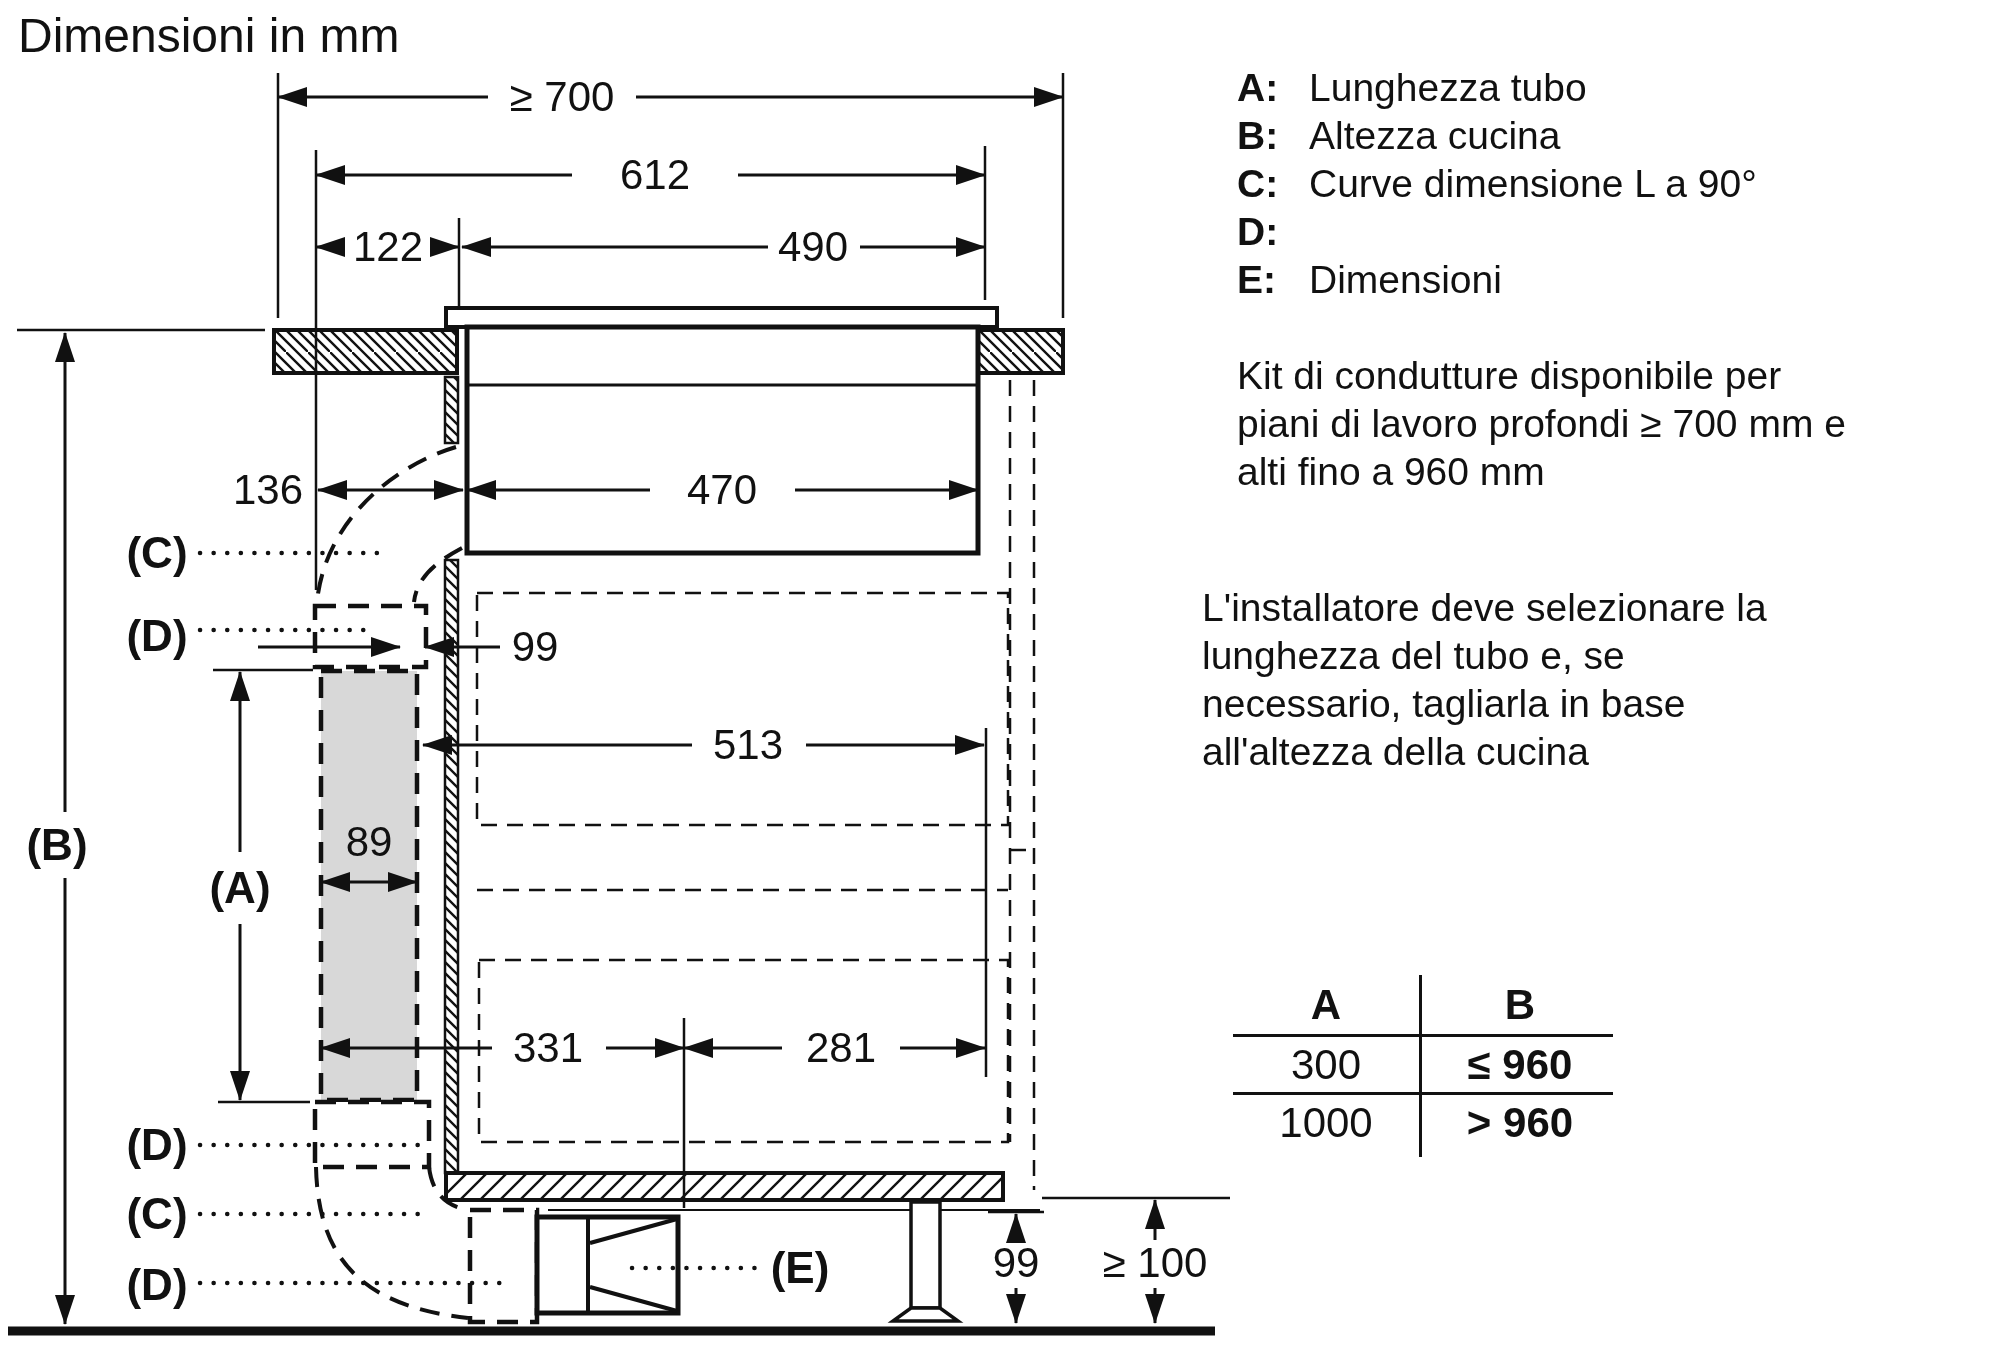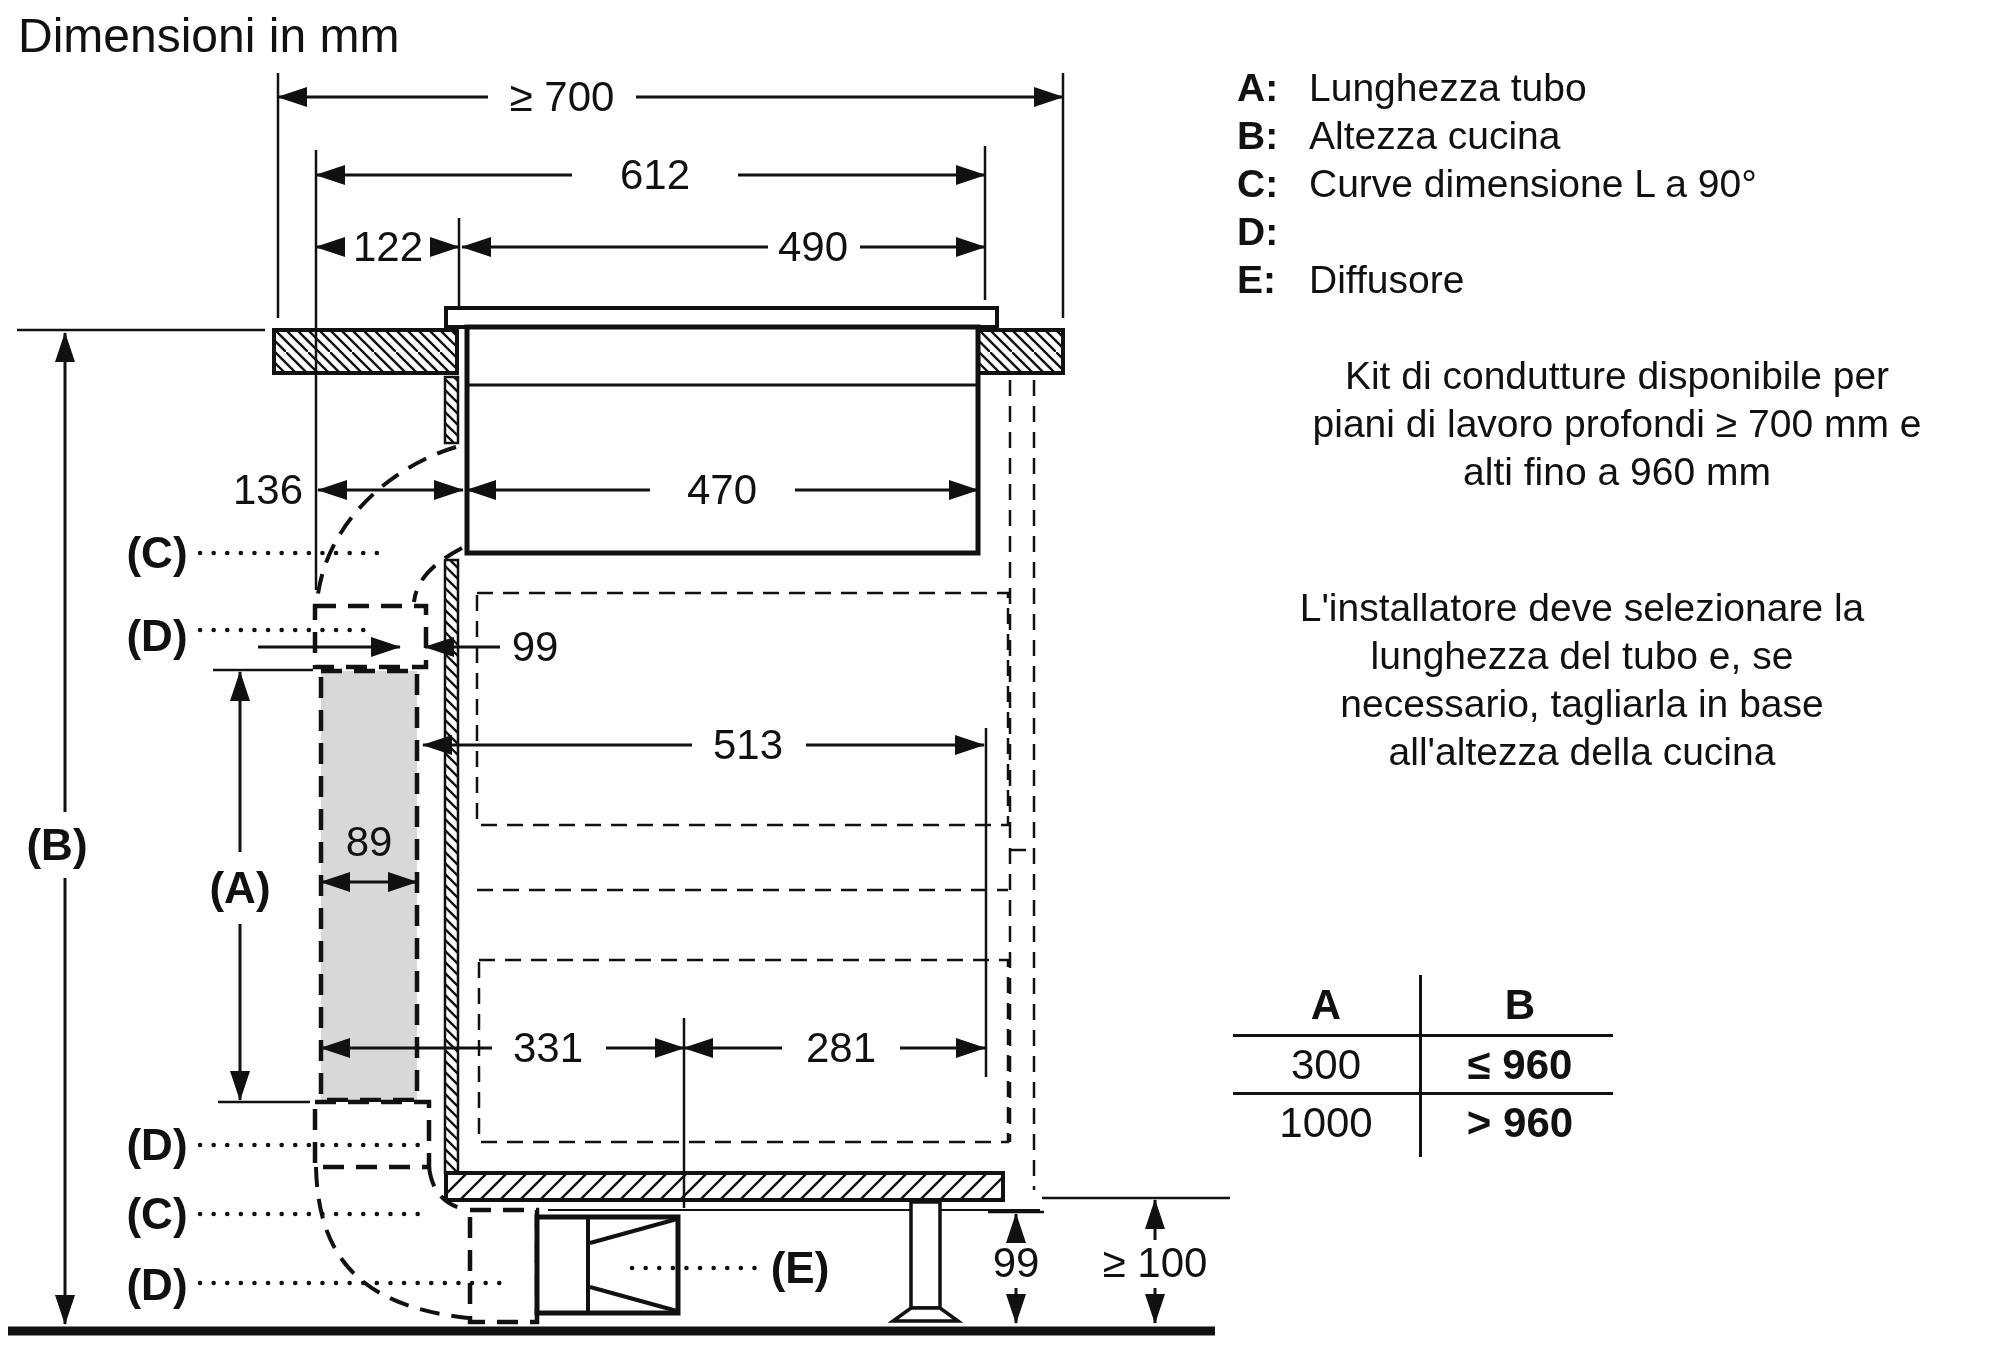--- a/index.html
+++ b/index.html
@@ -1,20 +1,20 @@
 <!DOCTYPE html>
 <html><head>
 <meta charset="utf-8">
 <style>
   html,body{margin:0;padding:0;background:#fff;}
   .stage{position:relative;width:2000px;height:1359px;background:#fff;overflow:hidden;
          font-family:"Liberation Sans",sans-serif;color:#111;}
   .title{position:absolute;left:18px;top:8px;font-size:48px;letter-spacing:0;}
   svg{position:absolute;left:0;top:0;}
-  .textcol{position:absolute;font-size:39px;line-height:48px;white-space:pre-line;text-align:center;}
+  .textcol{position:absolute;font-size:39px;line-height:48px;white-space:pre-line;}
   .legend{position:absolute;left:1237px;top:64px;font-size:39px;line-height:48px;}
   .legend-row{display:flex;}
   .legend-key{font-weight:bold;min-width:62px;margin-right:10px;}
   .note1{left:1237px;top:352px;width:760px;}
   .note2{left:1202px;top:584px;width:760px;}
   .abtable{position:absolute;left:1233px;top:975px;width:380px;height:182px;font-size:42px;}
   .abtable .vline{position:absolute;left:186px;top:0;width:3px;height:182px;background:#111;}
   .abtable .hline{position:absolute;left:0;width:380px;height:3px;background:#111;}
   .abtable .cell{position:absolute;width:186px;text-align:center;}
   .abtable .colB{left:194px;font-weight:bold;}
@@ -186,21 +186,21 @@
     </div>
     <div class="legend-row">
       <span class="legend-key">C:</span>
       <span>Curve dimensione L a 90°</span>
     </div>
     <div class="legend-row">
       <span class="legend-key">D:</span>
     </div>
     <div class="legend-row">
       <span class="legend-key">E:</span>
-      <span>Diffusore</span>
+      <span>Dimensioni</span>
     </div>
   </div>
 
   <div class="textcol note1">Kit di condutture disponibile per
 piani di lavoro profondi ≥ 700 mm e
 alti fino a 960 mm</div>
   <div class="textcol note2">L'installatore deve selezionare la
 lunghezza del tubo e, se
 necessario, tagliarla in base
 all'altezza della cucina</div>

